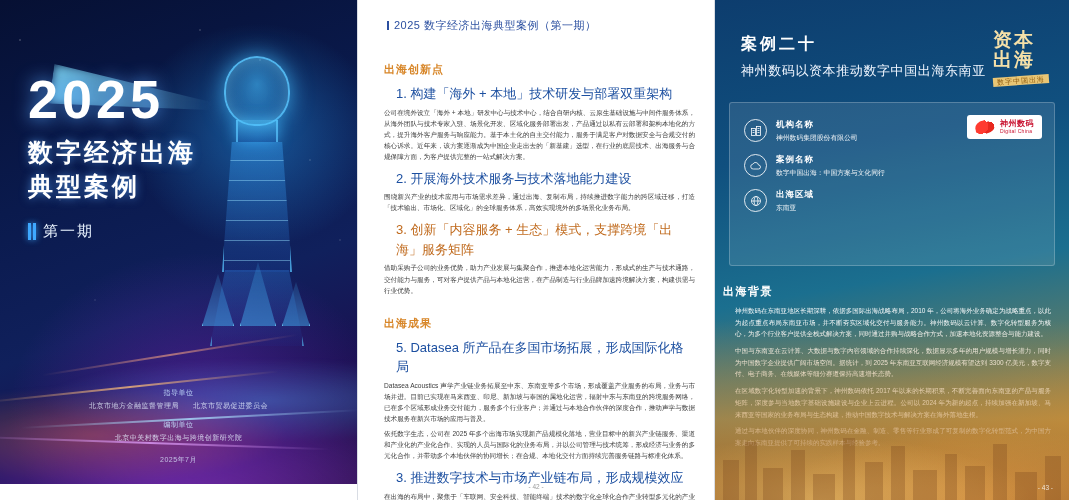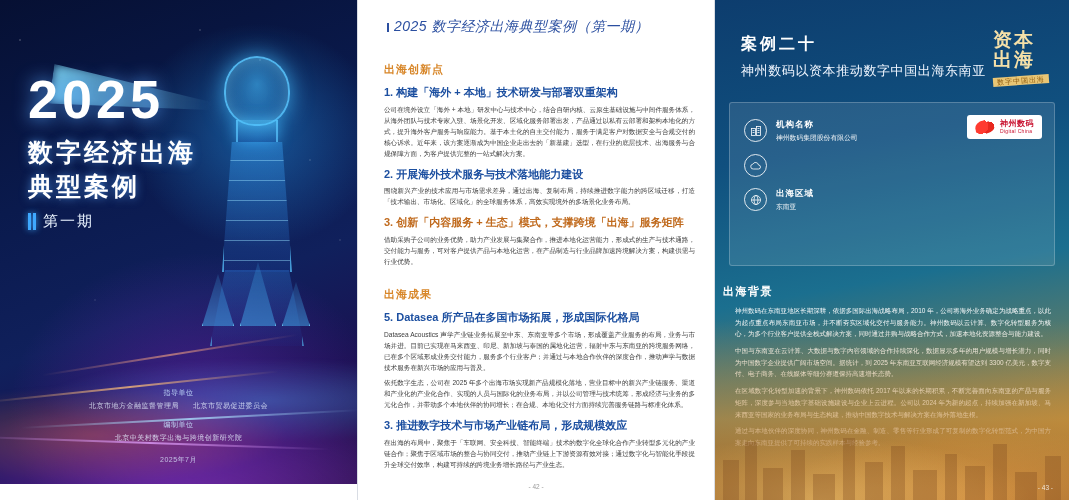--- a/index.html
+++ b/index.html
@@ -92,21 +92,21 @@
     top: 170px;
     font-size: 25px;
     font-weight: bold;
     letter-spacing: 3px;
     color: #ffffff;
     text-shadow: 0 0 10px rgba(90,170,255,0.7);
   }
   .cover-issue {
     position: absolute;
     left: 28px;
-    top: 212px;
+    top: 222px;
     display: flex;
     align-items: center;
     gap: 7px;
   }
   .cover-issue .bars {
     display: flex; gap: 2px;
   }
   .cover-issue .bars i {
     display: block;
     width: 3px; height: 17px;
@@ -212,24 +212,23 @@
     position: relative;
     width: 358px;
     height: 500px;
     background: #ffffff;
     padding: 0;
     overflow: hidden;
   }
   .mid-header {
     position: absolute;
     left: 30px; top: 18px; right: 18px;
-    font-size: 14px;
+    font-size: 11px;
     color: #2b4fa0;
     letter-spacing: .5px;
-    font-style: italic;
   }
   .mid-header .bar {
     display: inline-block;
     width: 2px; height: 9px;
     background: #2b4fa0;
     margin-right: 5px;
     vertical-align: -1px;
   }
   .mid-body {
     position: absolute;
@@ -237,24 +236,24 @@
   }
   .sec-title {
     color: #d8872a;
     font-size: 11px;
     font-weight: bold;
     letter-spacing: 1px;
     margin: 0 0 7px 0;
   }
   .sec-title.second { margin-top: 20px; }
   .para-head {
-    font-size: 11px;
+    font-size: 13px;
     color: #1c4fa0;
-    font-weight: bold;
-    margin: 7px 0 3px 0;
+    font-weight: normal;
+    margin: 7px 0 3px 12px;
     line-height: 1.5;
   }
   .para-head.orange { color: #c06a1d; }
   .para {
     font-size: 6.6px;
     color: #3c3c3c;
     line-height: 1.68;
     text-align: justify;
     margin: 0 0 4px 0;
   }
@@ -569,20 +568,24 @@
           <span class="val" style="display:block">神州数码集团股份有限公司</span>
         </span>
       </div>
 
       <div class="info-row">
         <span class="ico">
           <svg viewBox="0 0 24 24" fill="none" stroke="#ffffff" stroke-width="1.6">
             <path d="M7 18h10a4 4 0 0 0 0-8 6 6 0 0 0-11.3-1.7A3.6 3.6 0 0 0 7 18z"></path>
           </svg>
         </span>
+        <span>
+          <span class="lbl" style="display:block">案例名称</span>
+          <span class="val" style="display:block">数字中国出海：中国方案与文化同行</span>
+        </span>
       </div>
 
       <div class="info-row">
         <span class="ico">
           <svg viewBox="0 0 24 24" fill="none" stroke="#ffffff" stroke-width="1.6">
             <circle cx="12" cy="12" r="9"></circle>
               <ellipse cx="12" cy="12" rx="4" ry="9"></ellipse>
             <line x1="3" y1="12" x2="21" y2="12"></line>
           </svg>
         </span>

